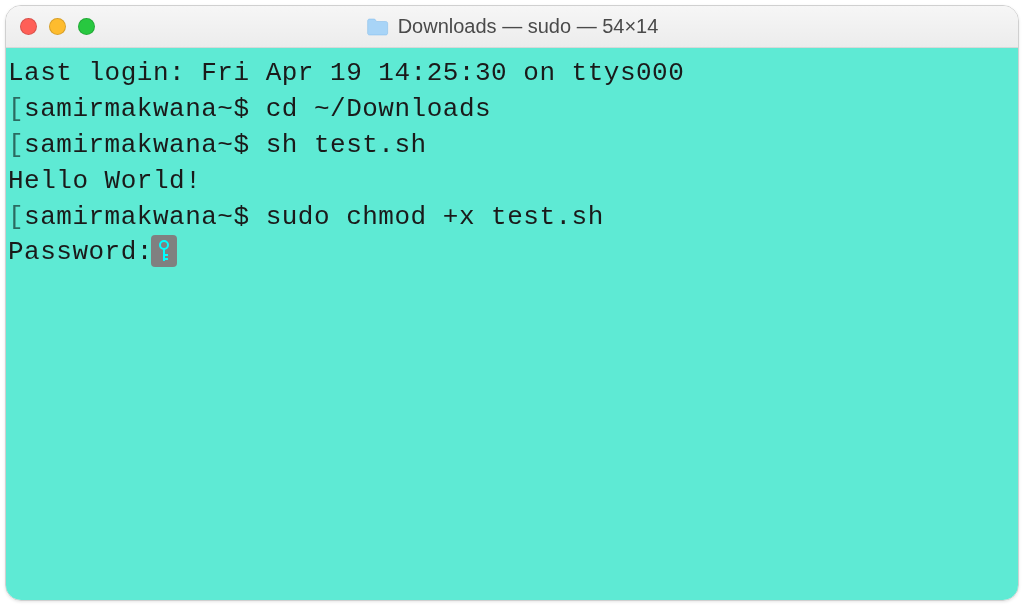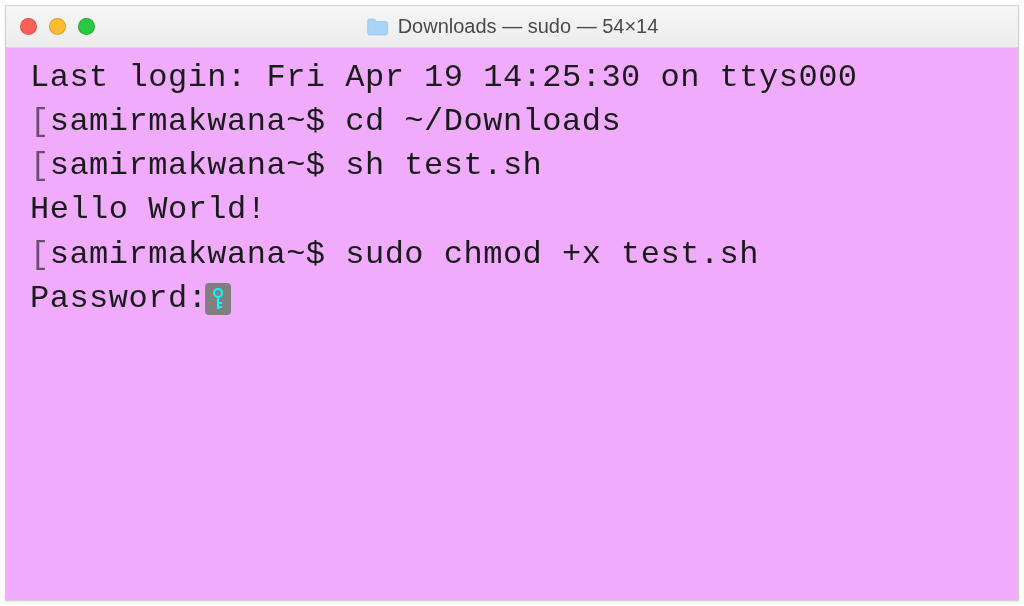--- a/index.html
+++ b/index.html
@@ -11,21 +11,21 @@
       background: #ffffff;
       width: 1024px;
       height: 606px;
       padding: 5px;
       font-family: -apple-system, BlinkMacSystemFont, "Helvetica Neue", sans-serif;
     }
     .terminal-window {
       width: 100%;
       height: 100%;
       border: 1px solid #d0d0d0;
-      border-radius: 0;
+      border-radius: 16px;
       overflow: hidden;
       display: flex;
       flex-direction: column;
       box-shadow: 0 1px 3px rgba(0,0,0,0.1);
     }
     .title-bar {
       height: 42px;
       background: linear-gradient(to bottom, #f6f6f6, #ececec);
       border-bottom: 1px solid #d8d8d8;
       display: flex;
@@ -66,24 +66,24 @@
       font-size: 20px;
       font-weight: 500;
     }
     .folder-icon {
       width: 24px;
       height: 20px;
       display: inline-block;
     }
     .terminal-body {
       flex: 1;
-      background: #f0abfc;
-      padding: 8px 24px;
+      background: #5eead4;
+      padding: 8px 2px;
       font-family: "SF Mono", Menlo, Monaco, "Courier New", monospace;
-      font-size: 32px;
+      font-size: 26px;
       line-height: 1.38;
       color: #1a1a1a;
       white-space: pre;
       letter-spacing: 0.5px;
       overflow: hidden;
     }
     .term-line {
       display: block;
     }
     .bracket {

